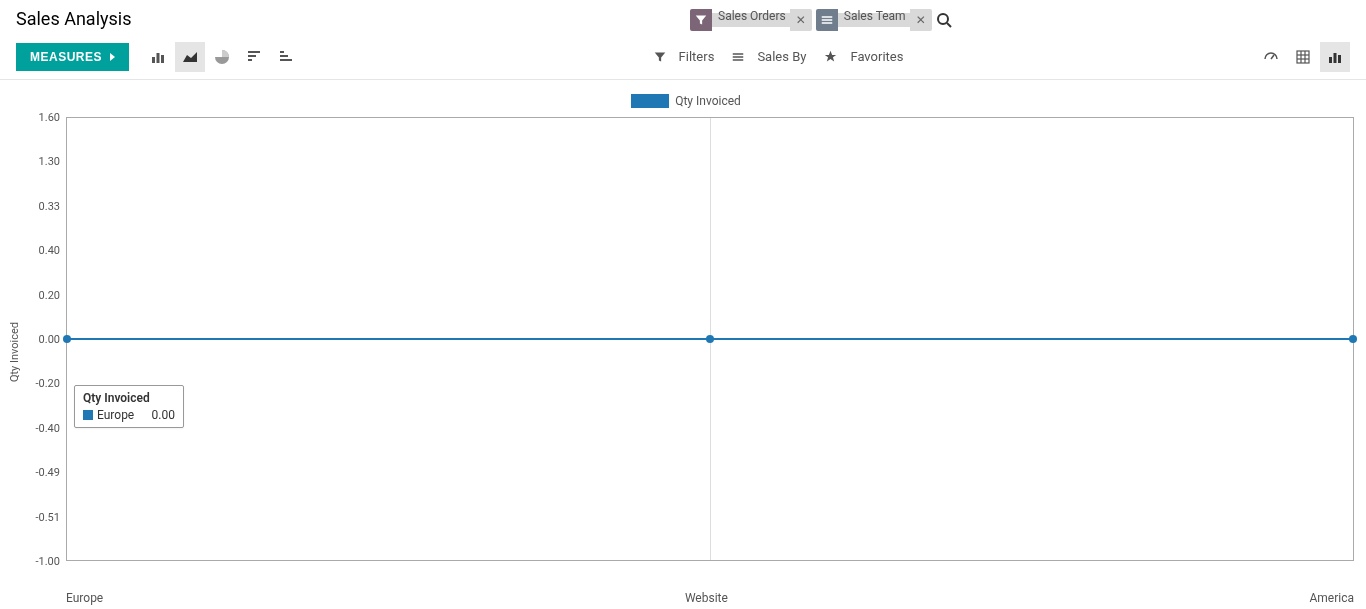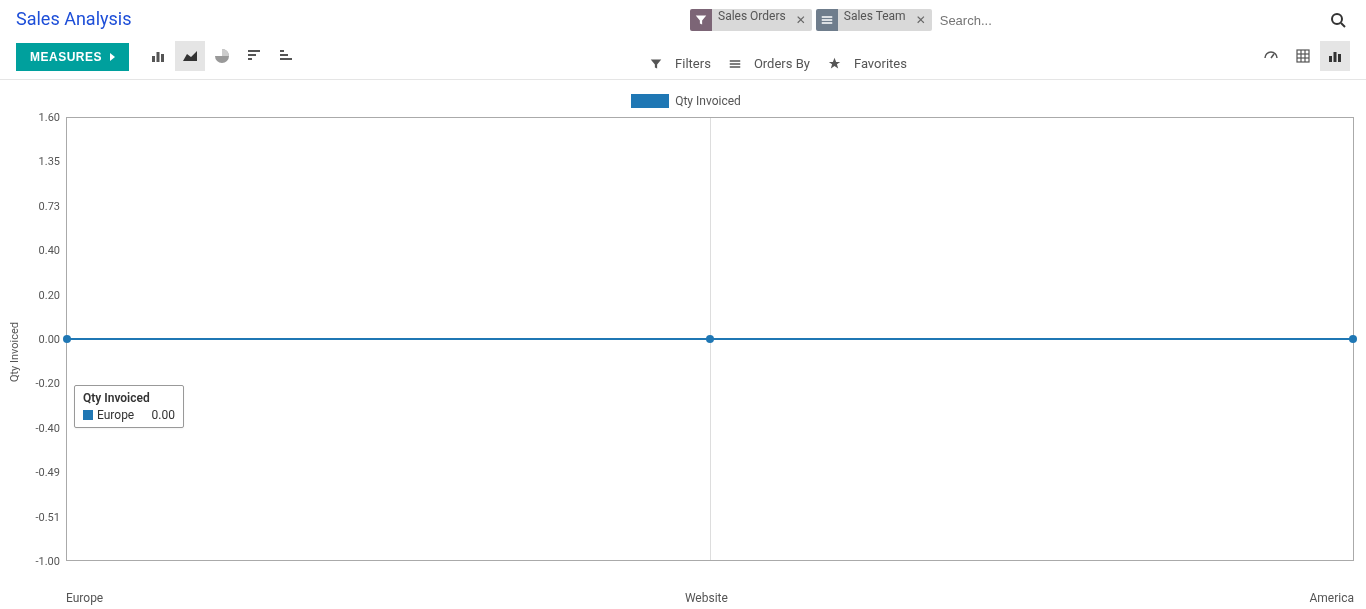--- a/index.html
+++ b/index.html
@@ -1,31 +1,31 @@
 <!DOCTYPE html>
 <html><head>
 <meta charset="utf-8">
 <style>
 * { box-sizing: border-box; margin: 0; padding: 0; }
 body { font-family: -apple-system, BlinkMacSystemFont, "Segoe UI", Roboto, "Helvetica Neue", Arial, sans-serif; font-size: 13px; color: #4c4c4c; background: #fff; width: 1366px; height: 609px; overflow: hidden; position: relative; }
 
 .header { display: flex; align-items: flex-start; padding: 8px 16px 0 16px; height: 38px; }
-.page-title { font-size: 18px; color: #1d4ed8; font-weight: 400; flex: 0 0 auto; }
+.page-title { font-size: 18px; color: #000000; font-weight: 400; flex: 0 0 auto; }
 .search-area { margin-left: auto; display: flex; align-items: center; flex: 1; max-width: 680px; padding-left: 20px; }
 .facets { display: flex; gap: 4px; }
 .facet { display: inline-flex; align-items: center; height: 22px; border-radius: 2px; overflow: hidden; font-size: 12px; }
 .facet-icon { width: 22px; height: 22px; display: flex; align-items: center; justify-content: center; color: #fff; }
-.facet-label { background: #d9d9d9; color: #555; padding: 0 4px 8px 6px; height: 22px; display: flex; align-items: center; }
+.facet-label { background: #d9d9d9; color: #555; padding: 0 4px 8px 6px; height: 14px; display: flex; align-items: center; }
 .facet-close { background: #d9d9d9; color: #666; padding: 0 6px; height: 22px; display: flex; align-items: center; cursor: pointer; font-size: 12px; }
 .facet-filter .facet-icon { background: #7c6576; }
 .facet-group .facet-icon { background: #6f7d8c; }
 .search-input { flex: 1; border: none; outline: none; padding: 4px 8px; font-size: 13px; color: #888; background: transparent; }
 .search-icon-btn { color: #555; padding: 4px; cursor: pointer; }
 
-.toolbar { display: flex; align-items: flex-end; padding: 4px 16px 8px 16px; border-bottom: 1px solid #e5e5e5; height: 42px; }
+.toolbar { display: flex; align-items: center; padding: 4px 16px 8px 16px; border-bottom: 1px solid #e5e5e5; height: 42px; }
 .btn-measures { background: #00a09d; color: #fff; border: none; padding: 7px 14px; font-size: 12px; font-weight: 600; letter-spacing: 0.5px; cursor: pointer; display: inline-flex; align-items: center; gap: 8px; }
 .btn-measures .caret { width: 0; height: 0; border-top: 4px solid transparent; border-bottom: 4px solid transparent; border-left: 5px solid #fff; }
 .chart-type-group { display: flex; margin-left: 14px; gap: 2px; }
 .icon-btn { width: 30px; height: 30px; display: flex; align-items: center; justify-content: center; cursor: pointer; color: #555; }
 .icon-btn.active { background: #e5e5e5; }
 
 .center-controls { margin-left: auto; display: flex; gap: 18px; align-items: center; color: #555; }
 .center-controls .ctl { display: inline-flex; align-items: center; gap: 13px; cursor: pointer; font-size: 13px; }
 
 .view-switcher { margin-left: auto; display: flex; gap: 2px; align-items: center; }
@@ -80,21 +80,20 @@
           <svg width="12" height="12" viewBox="0 0 16 16" fill="#fff">
               <rect x="1" y="3" width="14" height="2"></rect>
               <rect x="1" y="7" width="14" height="2"></rect>
               <rect x="1" y="11" width="14" height="2"></rect>
             </svg>
         </span>
         <span class="facet-label">Sales Team</span>
         <span class="facet-close">✕</span>
       </div>
     </div>
-    <input class="search-input" placeholder="Search..." style="">
     <span class="search-icon-btn">
       <svg width="16" height="16" viewBox="0 0 16 16" fill="none" stroke="#333" stroke-width="2">
           <circle cx="7" cy="7" r="5"></circle>
           <line x1="11" y1="11" x2="15" y2="15"></line>
         </svg>
     </span>
   </div>
 </div>
 
 <div class="toolbar">
@@ -143,21 +142,21 @@
           <path d="M1 2h14l-5.5 6.5V14l-3-1.5V8.5L1 2z"></path>
         </svg>
       <span>Filters</span>
     </span>
     <span class="ctl">
       <svg width="12" height="12" viewBox="0 0 16 16" fill="#555">
           <rect x="1" y="3" width="14" height="2"></rect>
           <rect x="1" y="7" width="14" height="2"></rect>
           <rect x="1" y="11" width="14" height="2"></rect>
         </svg>
-      <span>Orders By</span>
+      <span>Sales By</span>
     </span>
     <span class="ctl">
       <svg width="13" height="13" viewBox="0 0 16 16" fill="#555">
           <path d="M8 1l2 5h5l-4 3 1.5 5L8 11l-4.5 3L5 9 1 6h5z"></path>
         </svg>
       <span>Favorites</span>
     </span>
   </div>
 
   <div class="view-switcher">
@@ -191,22 +190,22 @@
     <span class="legend-item">
       <span class="legend-swatch"></span>
       <span>Qty Invoiced</span>
     </span>
   </div>
 
   <div class="chart-body">
     <div class="y-axis-label">Qty Invoiced</div>
     <div class="y-ticks">
       <span class="y-tick" style="top:0%">1.60</span>
-      <span class="y-tick" style="top:10%">1.35</span>
-      <span class="y-tick" style="top:20%">0.73</span>
+      <span class="y-tick" style="top:10%">1.30</span>
+      <span class="y-tick" style="top:20%">0.33</span>
       <span class="y-tick" style="top:30%">0.40</span>
       <span class="y-tick" style="top:40%">0.20</span>
       <span class="y-tick" style="top:50%">0.00</span>
       <span class="y-tick" style="top:60%">-0.20</span>
       <span class="y-tick" style="top:70%">-0.40</span>
       <span class="y-tick" style="top:80%">-0.49</span>
       <span class="y-tick" style="top:90%">-0.51</span>
       <span class="y-tick" style="top:100%">-1.00</span>
     </div>
     <div class="plot">

